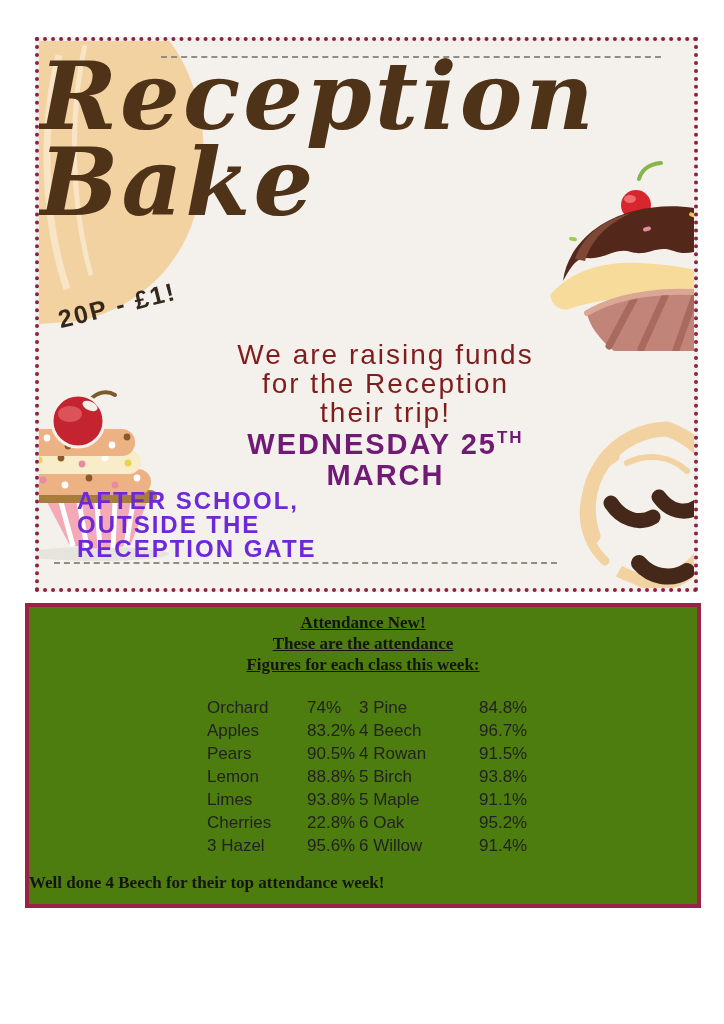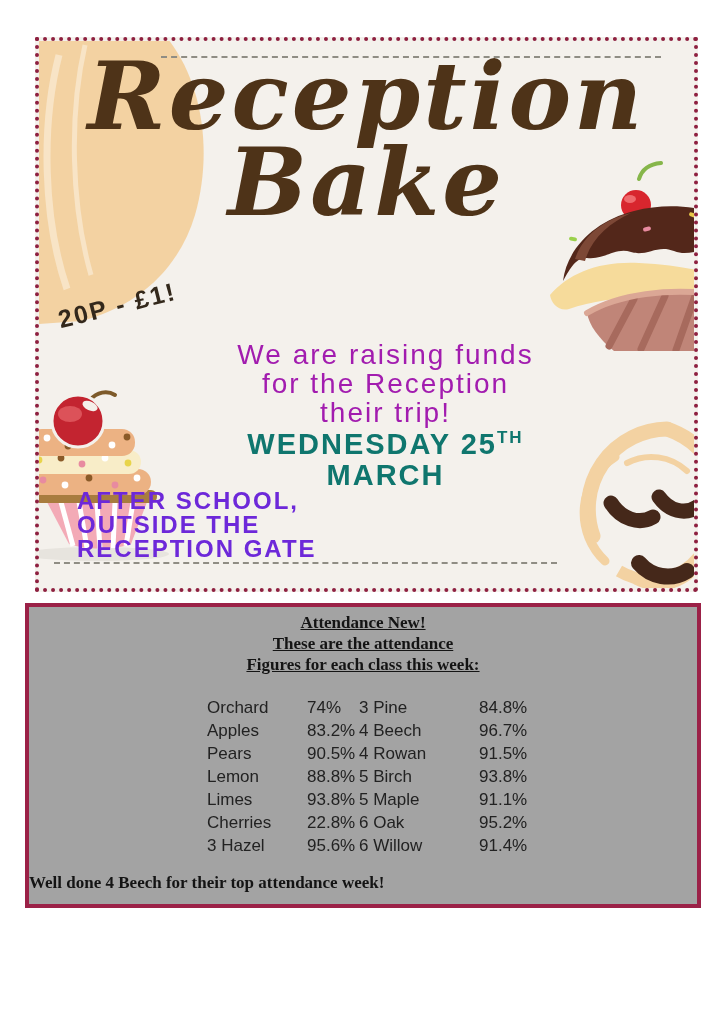--- a/index.html
+++ b/index.html
@@ -11,36 +11,36 @@
           border:4px dotted #8e2040;background:#f4f1ec;overflow:hidden;}
   .dashline{position:absolute;height:0;border-top:2px dashed #8f8d84;z-index:2;}
   .dashline.top{left:122px;top:15px;width:500px;}
   .dashline.bottom{left:15px;top:521px;width:503px;}
   .deco{position:absolute;z-index:1;}
   .deco.blob{left:-6px;top:-4px;}
   .deco.choc{left:500px;top:120px;z-index:2;}
   .deco.pink{left:-4px;top:347px;z-index:2;}
   .deco.swirl{left:536px;top:370px;z-index:2;}
 
-  .poster-title{position:absolute;top:12px;left:0;right:0;text-align:center;z-index:3;
+  .poster-title{position:absolute;top:12px;left:0;right:0;z-index:3;
     font-family:"DejaVu Serif",serif;font-style:italic;font-weight:bold;
     color:#4e3318;font-size:94px;line-height:86px;letter-spacing:3px;}
   .price-tag{position:absolute;left:18px;top:250px;z-index:3;transform:rotate(-14deg);
     font-weight:bold;font-size:25px;letter-spacing:2px;color:#33281b;white-space:nowrap;}
   .poster-sub{position:absolute;top:299px;left:38px;right:0;text-align:center;z-index:3;
-    font-size:28px;line-height:29px;letter-spacing:2px;color:#a21caf;}
+    font-size:28px;line-height:29px;letter-spacing:2px;color:#7f1d1d;}
   .poster-date{position:absolute;top:381px;left:38px;right:0;text-align:center;z-index:3;
-    font-size:29px;line-height:31px;font-weight:bold;letter-spacing:2px;color:#0f766e;}
+    font-size:29px;line-height:31px;font-weight:bold;letter-spacing:2px;color:#701a75;}
   .poster-date sup{font-size:17px;}
   .poster-loc{position:absolute;top:448px;left:38px;right:0;text-align:left;z-index:3;
     font-size:24px;line-height:24px;font-weight:bold;letter-spacing:2px;color:#6d28d9;}
 
   
   .attendance{position:absolute;left:25px;top:603px;width:668px;height:297px;
-    border:4px solid #9b2147;background:#a3a3a3;}
+    border:4px solid #9b2147;background:#4d7c0f;}
   .att-head{margin-top:5px;text-align:center;font-family:"Liberation Serif",serif;
     font-weight:bold;font-size:17px;line-height:21px;color:#141414;}
   .att-head div{text-decoration:underline;}
   .att-table{margin:23px 0 0 178px;display:grid;
     grid-template-columns:100px 52px 120px 70px;grid-auto-rows:23px;
     font-size:17px;color:#222222;}
   .att-footer{margin-top:14px;text-align:left;font-family:"Liberation Serif",serif;
     font-weight:bold;font-size:17px;color:#141414;}
 </style>
 </head>

